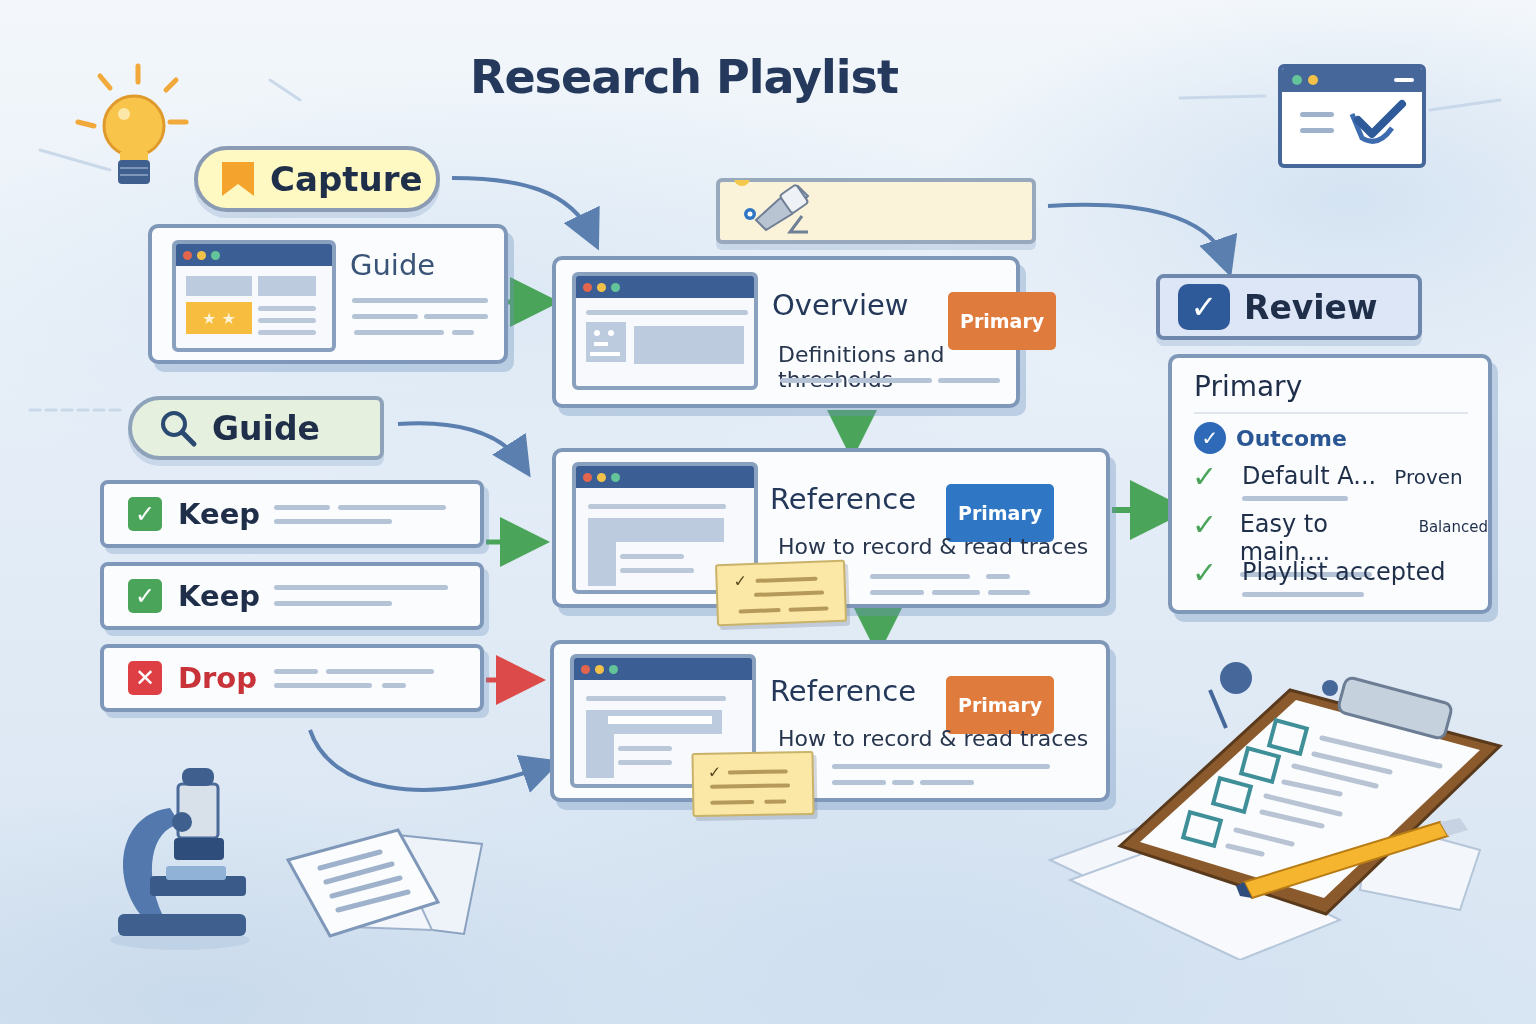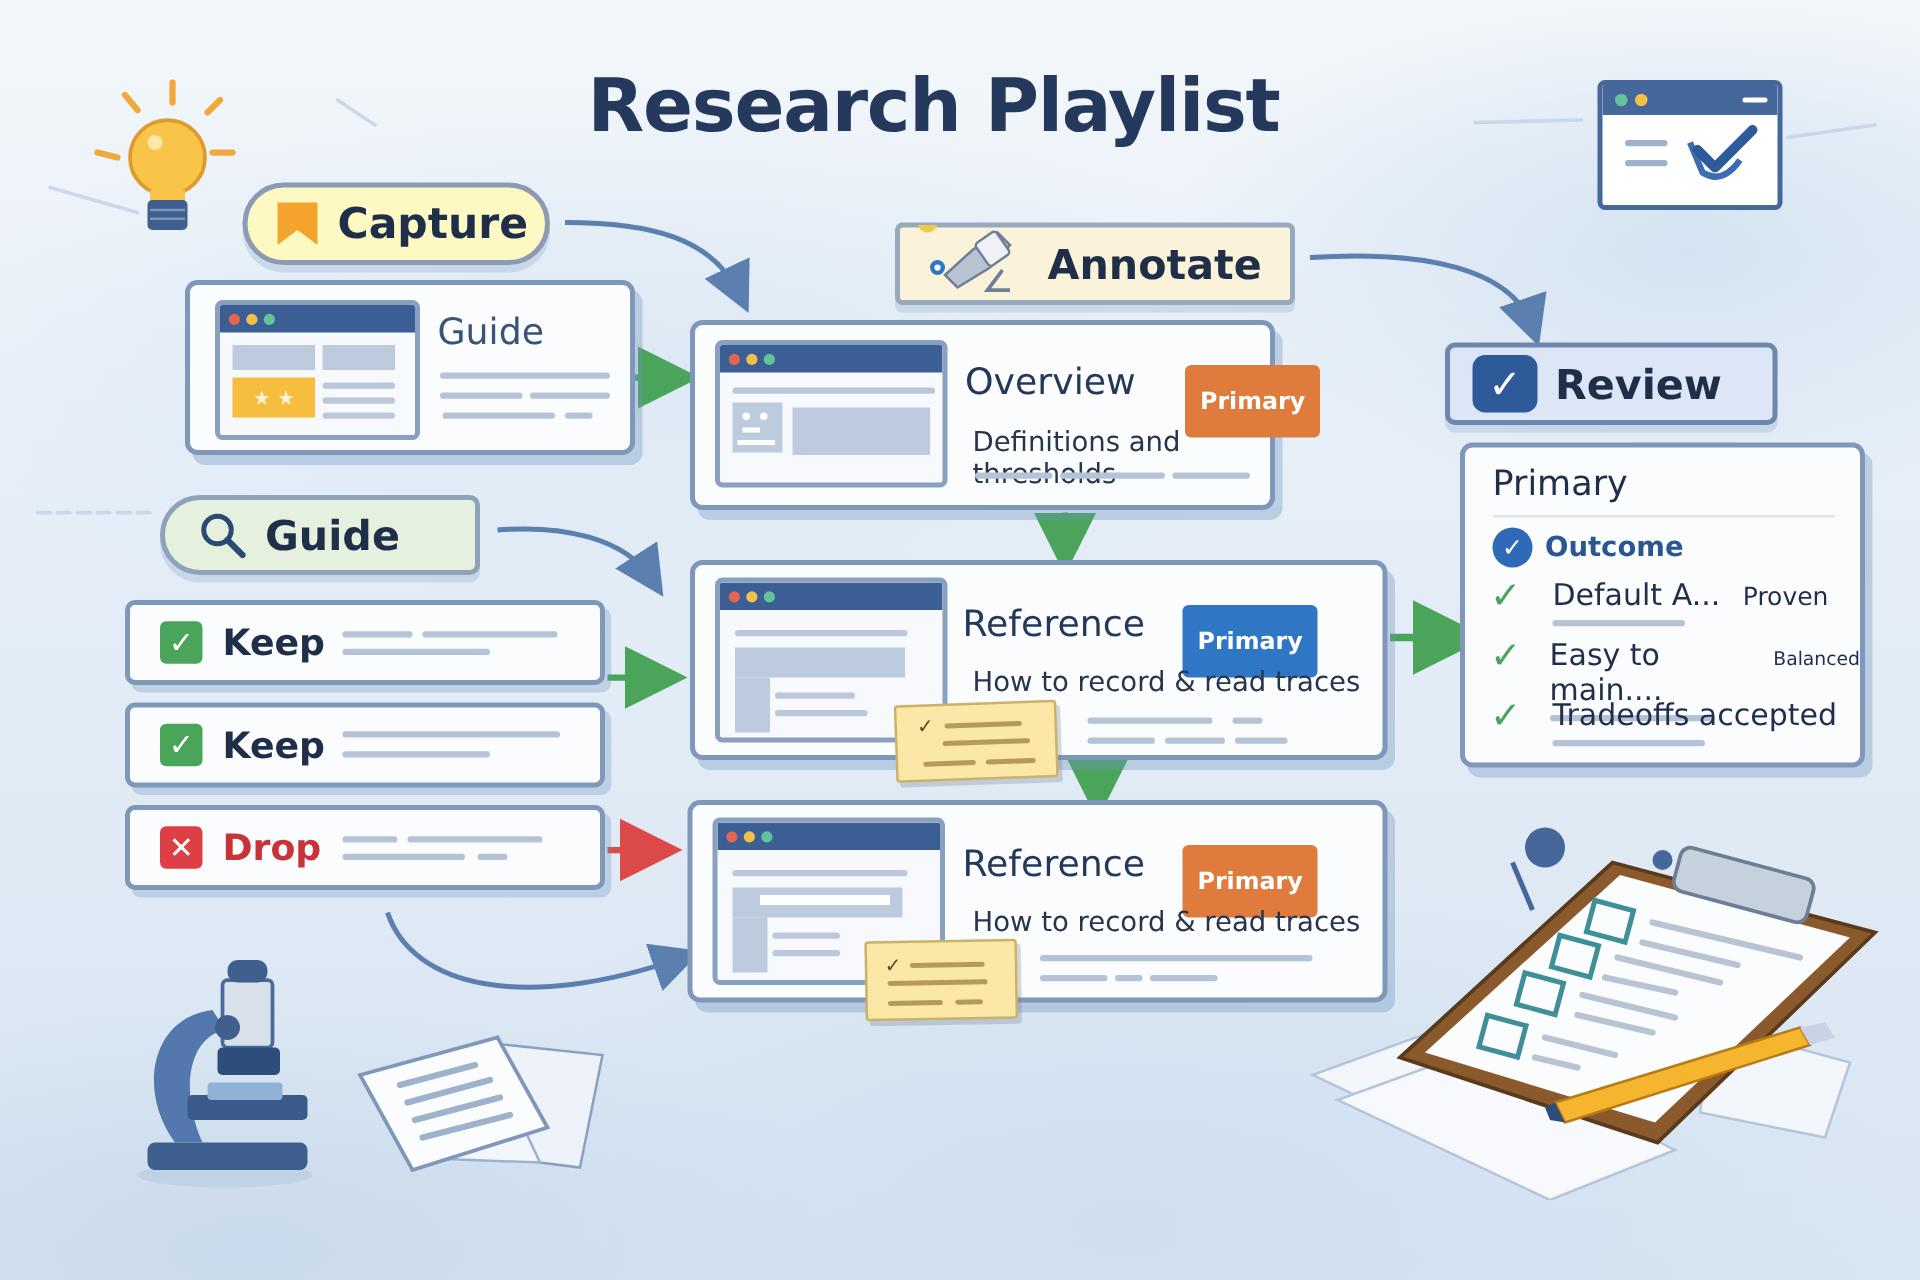--- a/index.html
+++ b/index.html
@@ -14,21 +14,21 @@
       radial-gradient(ellipse 600px 300px at 1350px 200px, #d4e3f2 0%, rgba(212,227,242,0) 70%),
       radial-gradient(ellipse 800px 300px at 500px 300px, #dde9f5 0%, rgba(221,233,245,0) 75%),
       linear-gradient(180deg, #f3f7fb 0%, #e4edf7 45%, #d8e5f2 100%);
   }
   .abs { position: absolute; }
 
   
   .title {
     position: absolute; left: 470px; top: 50px; width: 560px;
     font-family: "DejaVu Sans", sans-serif; font-weight: bold;
-    font-size: 59px; letter-spacing: -1px; color: #25395c;
+    font-size: 46px; letter-spacing: -1px; color: #25395c;
   }
 
   
   .pill {
     position: absolute; display: flex; align-items: center; gap: 14px;
     border: 4px solid #8a9bb3; font-weight: bold; color: #1f2f4a;
     box-shadow: 0 6px 0 rgba(120,150,190,0.25);
   }
   .pill-capture { left: 194px; top: 146px; width: 246px; height: 66px; border-radius: 33px; background: #fef9c3; padding-left: 22px; font-size: 34px; }
   .pill-annotate { left: 716px; top: 178px; width: 320px; height: 66px; border-radius: 6px; background: #fbf2da; padding-left: 18px; font-size: 33px; border-color: #98a8bd; }
@@ -199,21 +199,20 @@
 
 <div class="pill pill-annotate">
   <svg width="92" height="62" viewBox="0 0 92 62" style="margin-left:-6px">
     <circle cx="10" cy="-2" r="8" fill="#f2c94a"></circle>
     <circle cx="18" cy="34" r="6" fill="#2f76c4"></circle>
       <circle cx="18" cy="34" r="2.5" fill="#fff"></circle>
     <path d="M24 40 L46 20 L66 6 L76 16 L60 34 L34 50 Z" fill="#b9c4d2" stroke="#6f7f96" stroke-width="2"></path>
     <rect x="52" y="8" width="20" height="22" rx="3" fill="#eef2f7" stroke="#6f7f96" stroke-width="2" transform="rotate(-35 62 19)"></rect>
     <path d="M70 36 L58 52 L76 52" fill="none" stroke="#6f7f96" stroke-width="3"></path>
   </svg>
-  <span>Annotate</span>
 </div>
 
 <div class="card card-overview">
   <div class="browser" style="left:16px;top:12px;width:186px;height:118px">
     <div class="bar">
         <div class="dot r"></div>
         <div class="dot y"></div>
         <div class="dot g"></div>
       </div>
     <div class="ln" style="left:10px;top:34px;width:162px"></div>
@@ -357,21 +356,21 @@
       <div style="display:flex;align-items:baseline">
         <span class="t">Easy to main....</span>
         <span class="tag small">Balanced</span>
       </div>
       <div class="ul" style="width:132px"></div>
     </div>
   </div>
   <div class="crit" style="top:200px">
     <span class="tick">✓</span>
     <div>
-      <span class="t">Tradeoffs accepted</span>
+      <span class="t">Playlist accepted</span>
       <div class="ul" style="width:122px"></div>
     </div>
   </div>
 </div>
 
 <svg class="abs" style="left:110px;top:764px" width="150" height="190" viewBox="0 0 150 190">
   <ellipse cx="70" cy="176" rx="70" ry="10" fill="#b9cde3" opacity="0.7"></ellipse>
   <rect x="8" y="150" width="128" height="22" rx="6" fill="#3f5f8e"></rect>
   <path d="M30 150 C 0 110, 10 50, 60 44 L 70 60 C 40 66, 34 110, 52 150 Z" fill="#5378ad"></path>
   <rect x="40" y="112" width="96" height="20" rx="4" fill="#3a5a8a"></rect>

